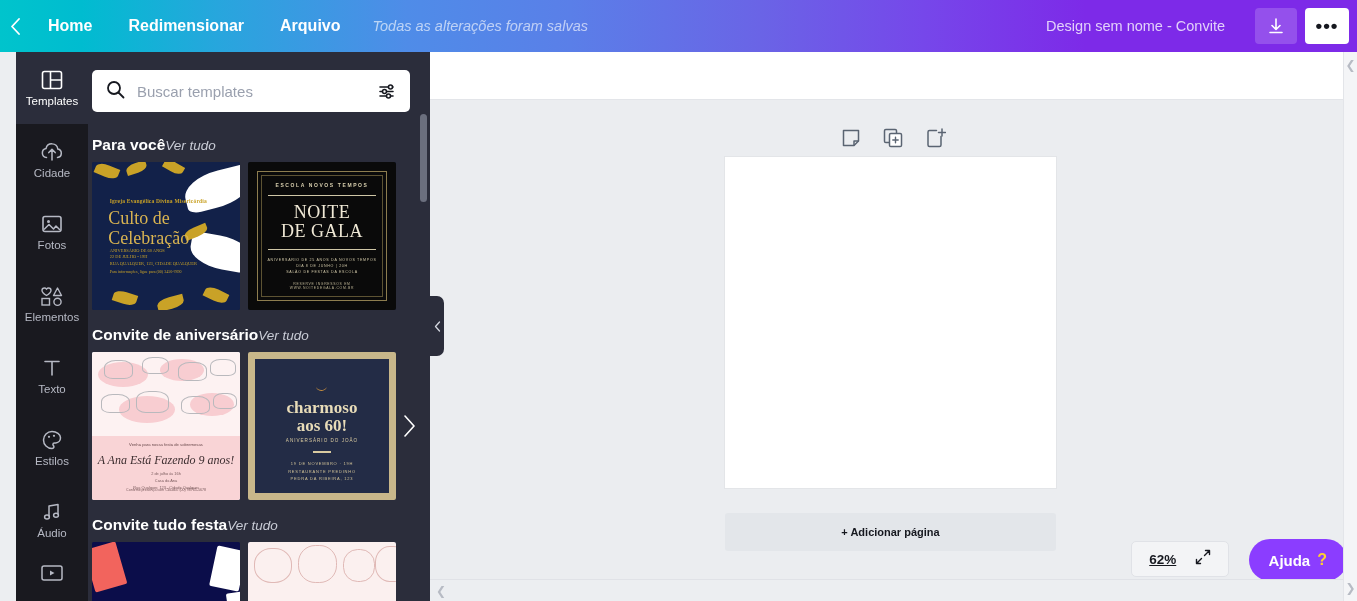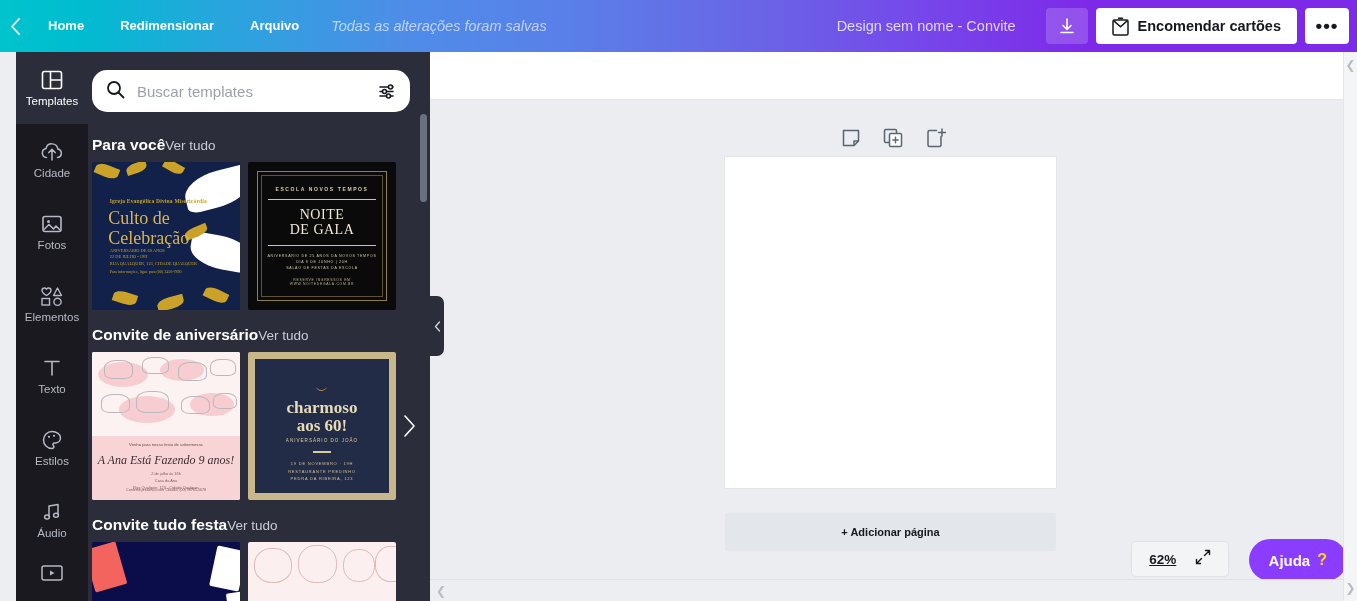--- a/index.html
+++ b/index.html
@@ -19,21 +19,21 @@
         #4f8ce8 30%, #5a7fe8 42%, #6a64e6 56%,
         #7647ea 68%, #7d2ae8 80%, #7d2ae8 100%);
     display: flex; align-items: center; z-index: 40;
   }
   .hdr-back {
     width: 30px; height: 52px; display: flex; align-items: center;
     justify-content: center; color: #fff; cursor: pointer;
   }
   .hdr-back svg { display: block; }
   .hdr-item {
-    color: #ffffff; font-size: 13px; font-weight: bold;
+    color: #ffffff; font-size: 16px; font-weight: bold;
     padding: 0 18px; height: 52px; line-height: 52px;
     white-space: nowrap; cursor: pointer;
   }
   .hdr-status {
     color: rgba(255,255,255,.62); font-size: 14.5px; font-style: italic;
     padding-left: 14px; white-space: nowrap;
   }
   .hdr-spacer { flex: 1 1 auto; }
   .hdr-docname {
     color: rgba(255,255,255,.78); font-size: 14.5px;
@@ -83,36 +83,36 @@
   .rail-icon svg { display: block; }
   .rail-item.partial { height: 40px; overflow: hidden; align-items: center; justify-content: flex-start; padding-top: 8px;}
 
   
   .panel {
     position: absolute; top: 52px; left: 72px; width: 358px; height: 549px;
     background: #2b2d3b; z-index: 20; overflow: hidden;
   }
   .search-wrap { padding: 18px 20px 8px 20px; }
   .search-box {
-    background: #fff; border-radius: 15px; height: 42px;
+    background: #fff; border-radius: 5px; height: 42px;
     display: flex; align-items: center; padding: 0 12px 0 14px;
   }
   .search-input {
     flex: 1 1 auto; border: none; outline: none; background: transparent;
     font-size: 15px; color: #16181f; font-family: inherit; padding-left: 12px;
   }
   .search-input::placeholder { color: #9aa0ae; }
   .filter-ico { cursor: pointer; display: flex; }
 
   .sec-head {
     display: flex; align-items: baseline; justify-content: flex-start;
     padding: 16px 20px 8px 20px;
   }
   .sec-title { color: #ffffff; font-size: 15.5px; font-weight: bold; }
-  .sec-all { color: #c9ccd6; font-size: 13.5px; cursor: pointer; }
+  .sec-all { color: #c9ccd6; font-size: 13.5px; cursor: pointer; font-style: italic; }
 
   .row {
     position: relative; display: flex; gap: 8px;
     padding: 0 0 0 20px; overflow: hidden;
   }
   .thumb {
     width: 148px; height: 148px; flex: 0 0 148px;
     border-radius: 2px; overflow: hidden; position: relative;
     cursor: pointer; background: #12203f;
   }
@@ -204,21 +204,21 @@
   .tn-culto .t4 { position: absolute; left: 12%; top: 72%; color: #c9a227; font-size: 4px; white-space: nowrap; font-family:"Liberation Serif",serif;}
   .dove { position: absolute; background: #fff; border-radius: 50% 10% 60% 20%; }
   .leaf { position: absolute; background: #c9a227; border-radius: 50% 0 50% 0; }
 
   .tn-gala { background: #0a0a0a; width: 100%; height: 100%; position: relative; display:flex; align-items:center; justify-content:center; }
   .tn-gala .frame { position: absolute; inset: 9px; border: 1px solid #8d7d4f; }
   .tn-gala .frame2 { position: absolute; inset: 13px; border: 1px solid #5d5333; }
   .tn-gala .inner { position: relative; text-align: center; color: #efe8d5; width: 78%; }
   .tn-gala .g1 { font-size: 5px; letter-spacing: 1.6px; color: #d8cfae; font-weight:bold; }
   .tn-gala .rule { height: 1px; background: #cfc6a6; margin: 7px 4px; }
-  .tn-gala .g2 { font-family: "Liberation Serif", serif; font-size: 14px; line-height: 1.1; letter-spacing: .5px; }
+  .tn-gala .g2 { font-family: "Liberation Serif", serif; font-size: 18px; line-height: 1.1; letter-spacing: .5px; }
   .tn-gala .g3 { font-size: 3.6px; letter-spacing: .7px; line-height: 1.7; color: #cfc6a6; }
   .tn-gala .g4 { font-size: 3.4px; letter-spacing: .7px; color: #bdb494; margin-top: 7px; }
 
   .tn-ana { background: #fff; width: 100%; height: 100%; position: relative; }
   .tn-ana .top { position: absolute; inset: 0 0 43% 0; background: #fdf2f2; overflow:hidden; }
   .tn-ana .bot { position: absolute; inset: 57% 0 0 0; background: #f9d4d6; }
   .tn-ana .blob { position: absolute; background: #f8cdd1; border-radius: 50%; }
   .tn-ana .sk { position: absolute; border: 1px solid #b9b9bd; border-radius: 40% 40% 30% 30%; }
   .tn-ana .a1 { position:absolute; left:0; right:0; top:61%; text-align:center; font-size:4.2px; color:#6a4a4c; }
   .tn-ana .a2 { position:absolute; left:0; right:0; top:68%; text-align:center; font-size:12px; font-style:italic; color:#3c2d2f; font-family:"Liberation Serif",serif; }
@@ -253,28 +253,20 @@
     <div class="hdr-item">Home</div>
     <div class="hdr-item">Redimensionar</div>
     <div class="hdr-item">Arquivo</div>
     <div class="hdr-status">Todas as alterações foram salvas</div>
     <div class="hdr-spacer"></div>
     <div class="hdr-docname">Design sem nome - Convite</div>
     <div class="btn-dl">
       <svg width="18" height="18" viewBox="0 0 18 18" fill="none">
         <path d="M9 2v10M5 8.5l4 4 4-4M3 15.5h12" stroke="#fff" stroke-width="1.6" stroke-linecap="round" stroke-linejoin="round"></path>
       </svg>
-    </div>
-    <div class="btn-order">
-      <svg width="17" height="19" viewBox="0 0 17 19" fill="none">
-        <rect x="1" y="3" width="15" height="15" rx="1.5" stroke="#16181f" stroke-width="1.5"></rect>
-        <path d="M1.6 3.6L8.5 9.8L15.4 3.6" stroke="#16181f" stroke-width="1.5" stroke-linecap="round"></path>
-        <path d="M6.5 1.2h4" stroke="#16181f" stroke-width="1.5" stroke-linecap="round"></path>
-      </svg>
-      <span class="btn-order-label">Encomendar cartões</span>
     </div>
     <div class="btn-more">•••</div>
   </div>
 
   <div class="rail">
     <div class="rail-item active">
       <span class="rail-icon">
         <svg width="22" height="22" viewBox="0 0 22 22" fill="none">
           <rect x="1.5" y="2.5" width="19" height="17" rx="2" stroke="currentColor" stroke-width="1.6"></rect>
           <path d="M9.5 2.5v17M9.5 11h11" stroke="currentColor" stroke-width="1.6"></path>

